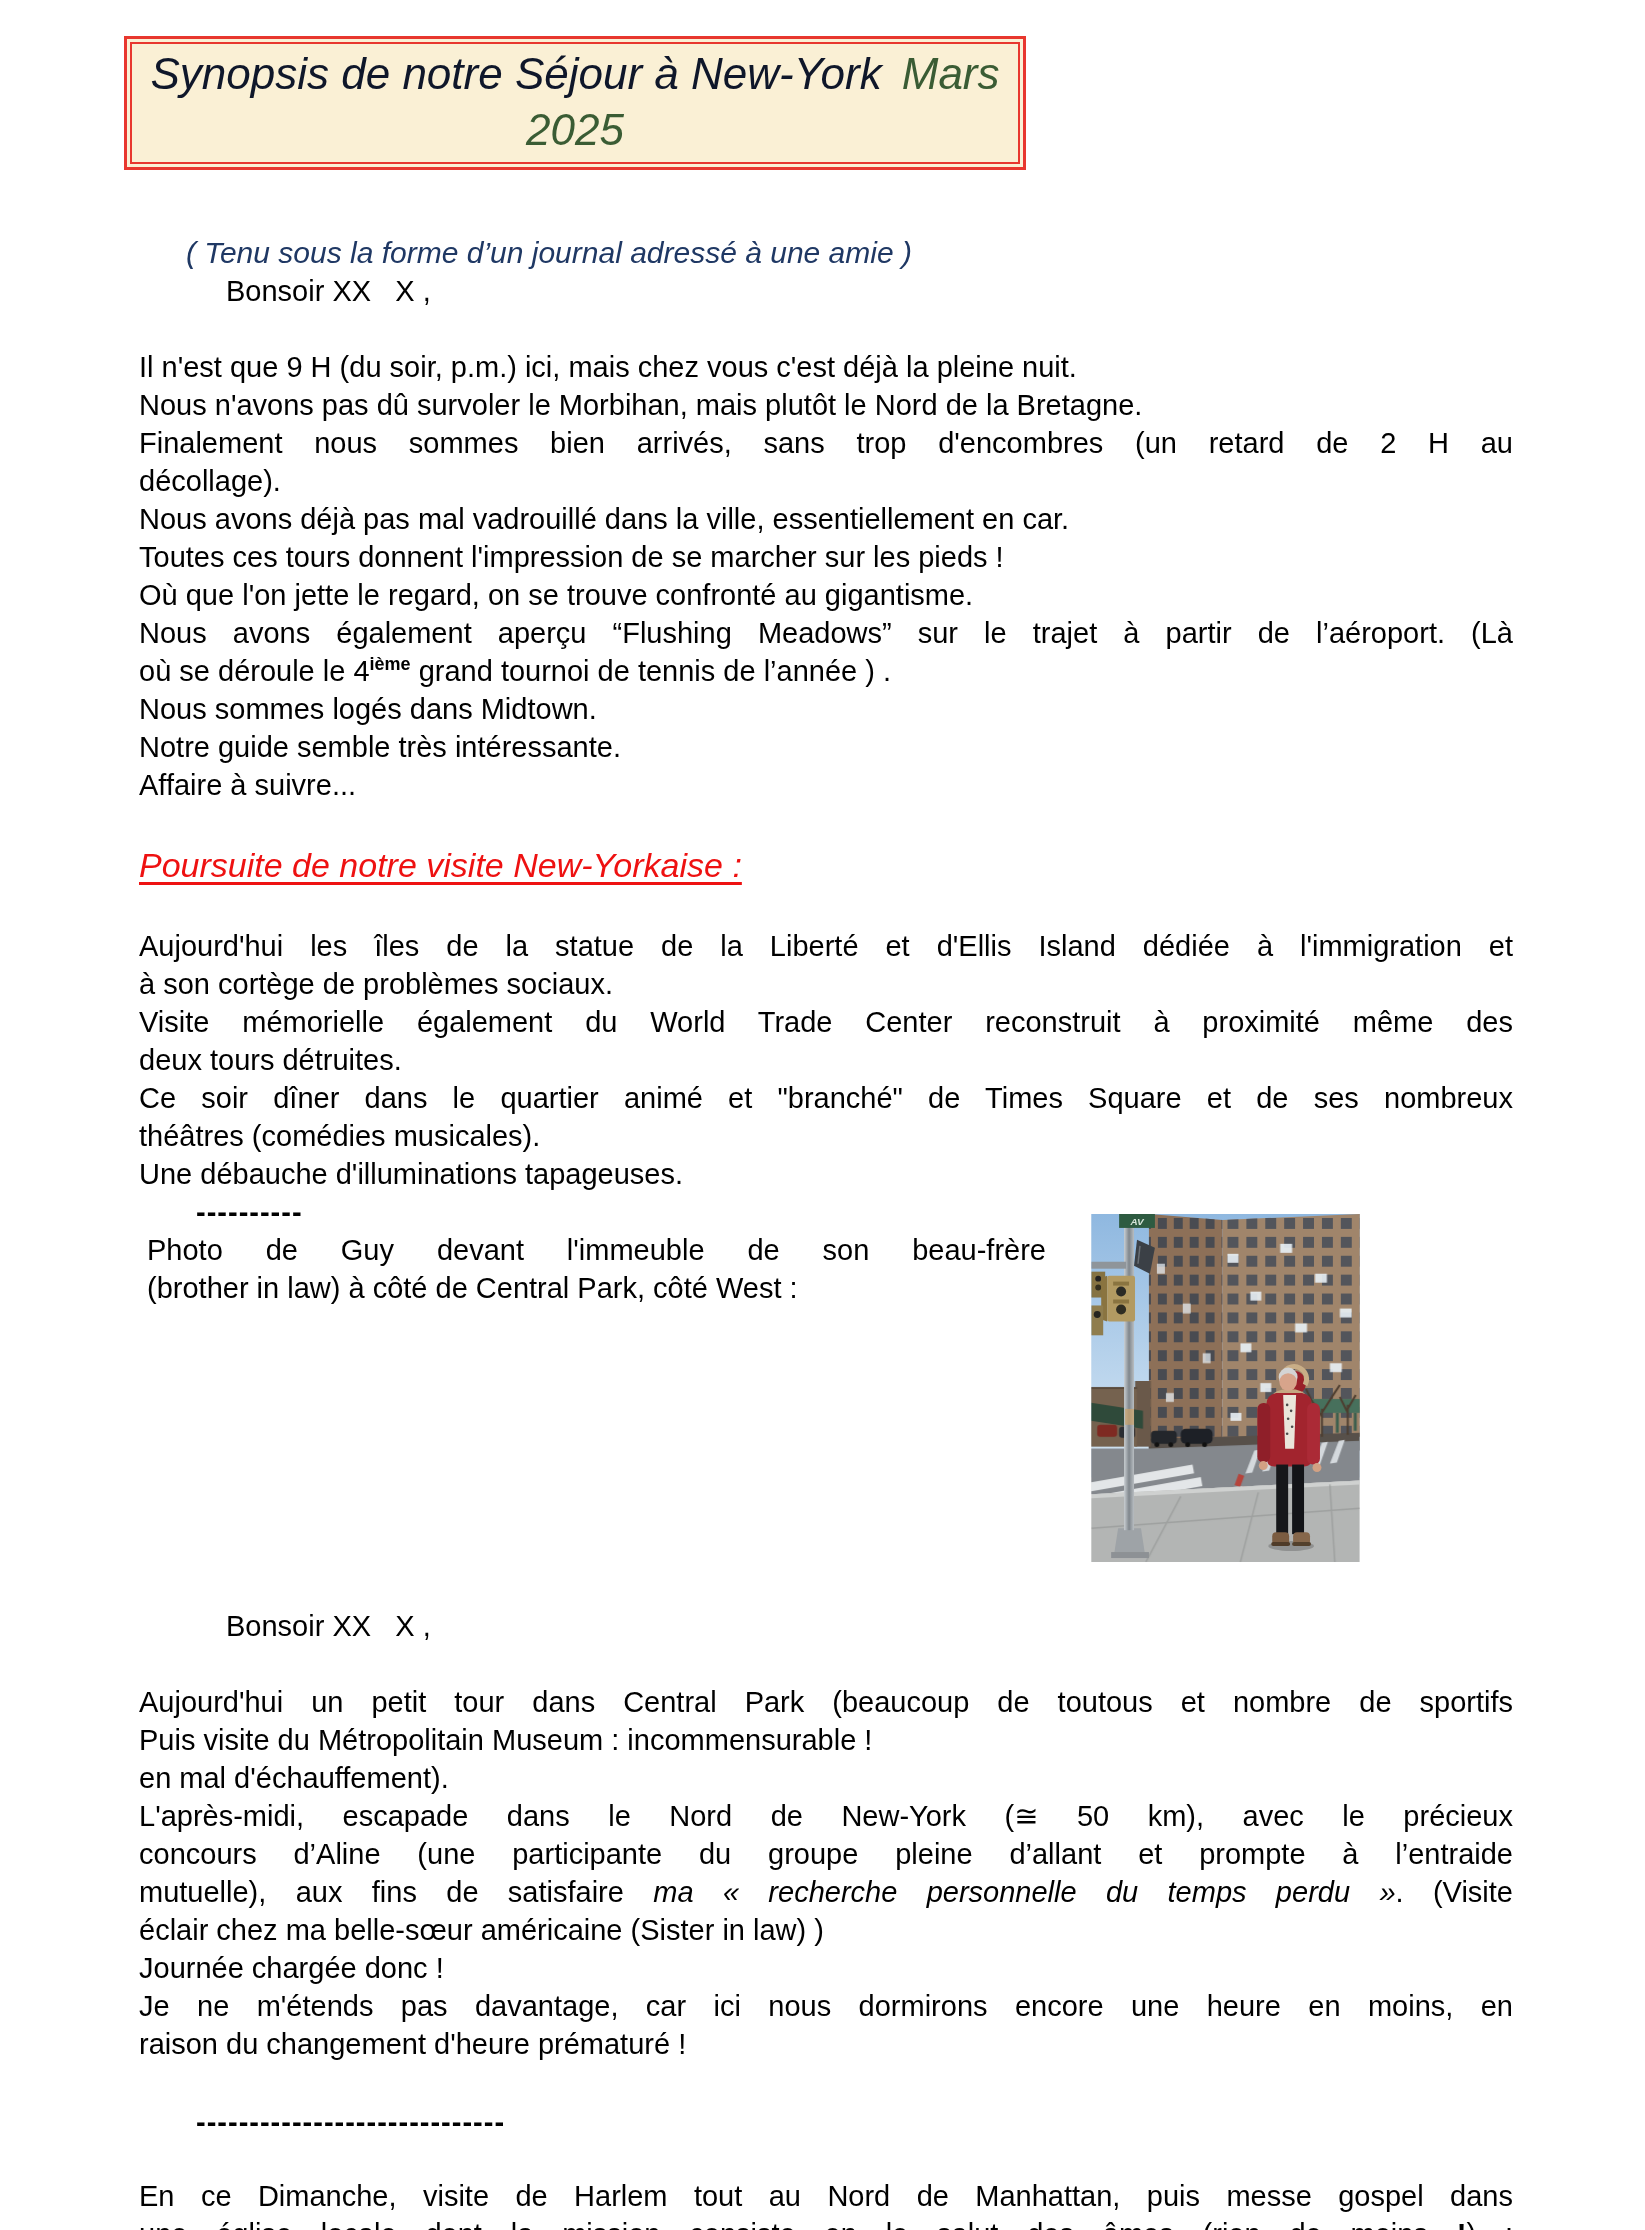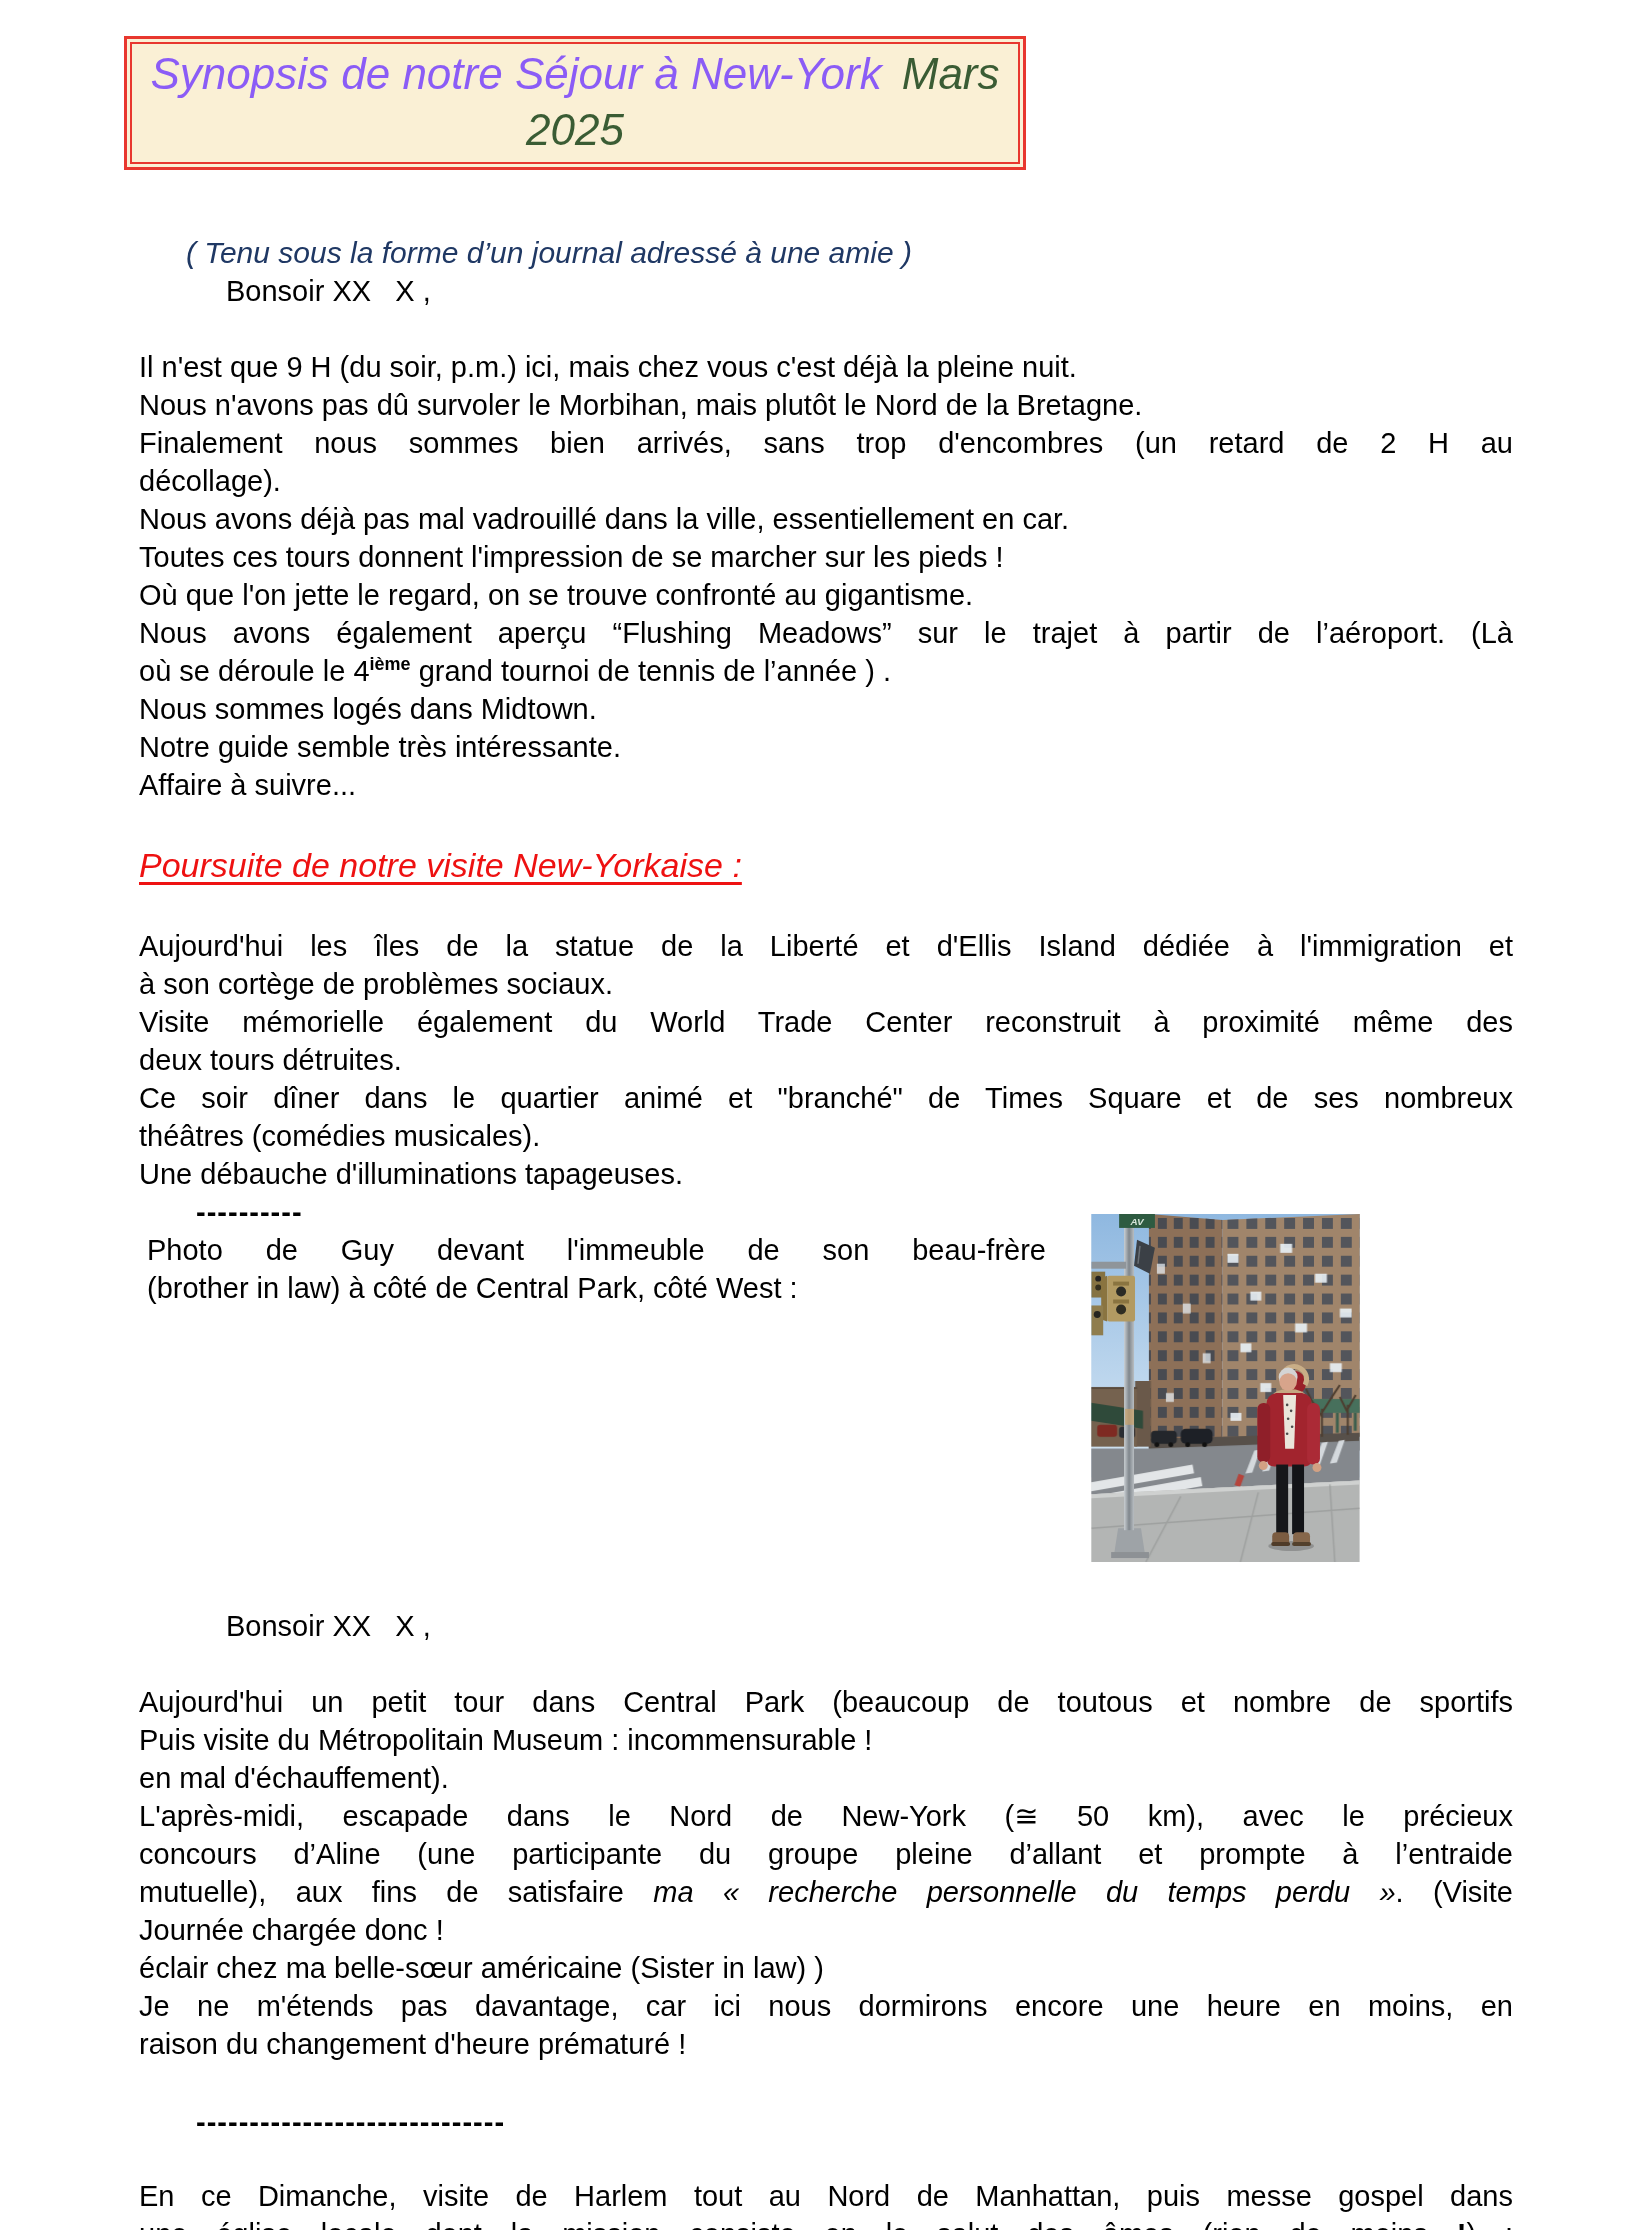--- a/index.html
+++ b/index.html
@@ -17,21 +17,21 @@
   
   .banner {
     margin-left:-15px; width:902px; box-sizing:border-box;
     background:#faf0d5; border:3px solid #e8372e; padding:3px;
     margin-bottom:64px;
   }
   .banner-inner {
     border:2px solid #e8372e; text-align:center;
     font-style:italic; font-size:44px; line-height:56px; padding:2px 0 4px;
   }
-  .t-red { color:#8b5cf6; }
+  .t-red { color:#0f172a; }
   .t-green { color:#3a5c34; margin-left:20px; }
 
   .subtitle { color:#1f3864; font-style:italic; font-size:30px; padding-left:47px; }
   .greet { padding-left:87px; white-space:pre-wrap; }
   .ind57 { padding-left:57px; }
   .dashes { font-weight:bold; letter-spacing:1px; }
 
   .heading {
     color:#ee1111; font-style:italic; font-weight:normal;
     font-size:34px; line-height:42px; margin:40px 0 41px;
@@ -265,22 +265,22 @@
 
   <p class="greet">Bonsoir XX   X ,</p>
   <div class="sp38"></div>
 
   <p class="jl">Aujourd'hui un petit tour dans Central Park (beaucoup de toutous et nombre de sportifs</p>
   <p>Puis visite du Métropolitain Museum : incommensurable !</p>
   <p>en mal d'échauffement).</p>
   <p class="jl">L'après-midi, escapade dans le Nord de New-York (≅ 50 km), avec le précieux</p>
   <p class="jl">concours d’Aline (une participante du groupe pleine d’allant et prompte à l’entraide</p>
   <p class="jl"><span>mutuelle), aux fins de satisfaire </span><span class="em-seg">ma « recherche personnelle du temps perdu »</span><span>. (Visite</span></p>
+  <p>éclair chez ma belle-sœur américaine (Sister in law) )</p>
   <p>Journée chargée donc !</p>
-  <p>éclair chez ma belle-sœur américaine (Sister in law) )</p>
   <p class="jl">Je ne m'étends pas davantage, car ici nous dormirons encore une heure en moins, en</p>
   <p>raison du changement d'heure prématuré !</p>
 
   <div class="sp40"></div>
   <p class="ind57 dashes">-----------------------------</p>
   <div class="sp36"></div>
 
   <p class="jl">En ce Dimanche, visite de Harlem tout au Nord de Manhattan, puis messe gospel dans</p>
   <p class="jl"><span>une église locale dont la mission consiste en le salut des âmes (rien de moins </span><span class="b-seg">!</span><span>) :</span></p>
 

